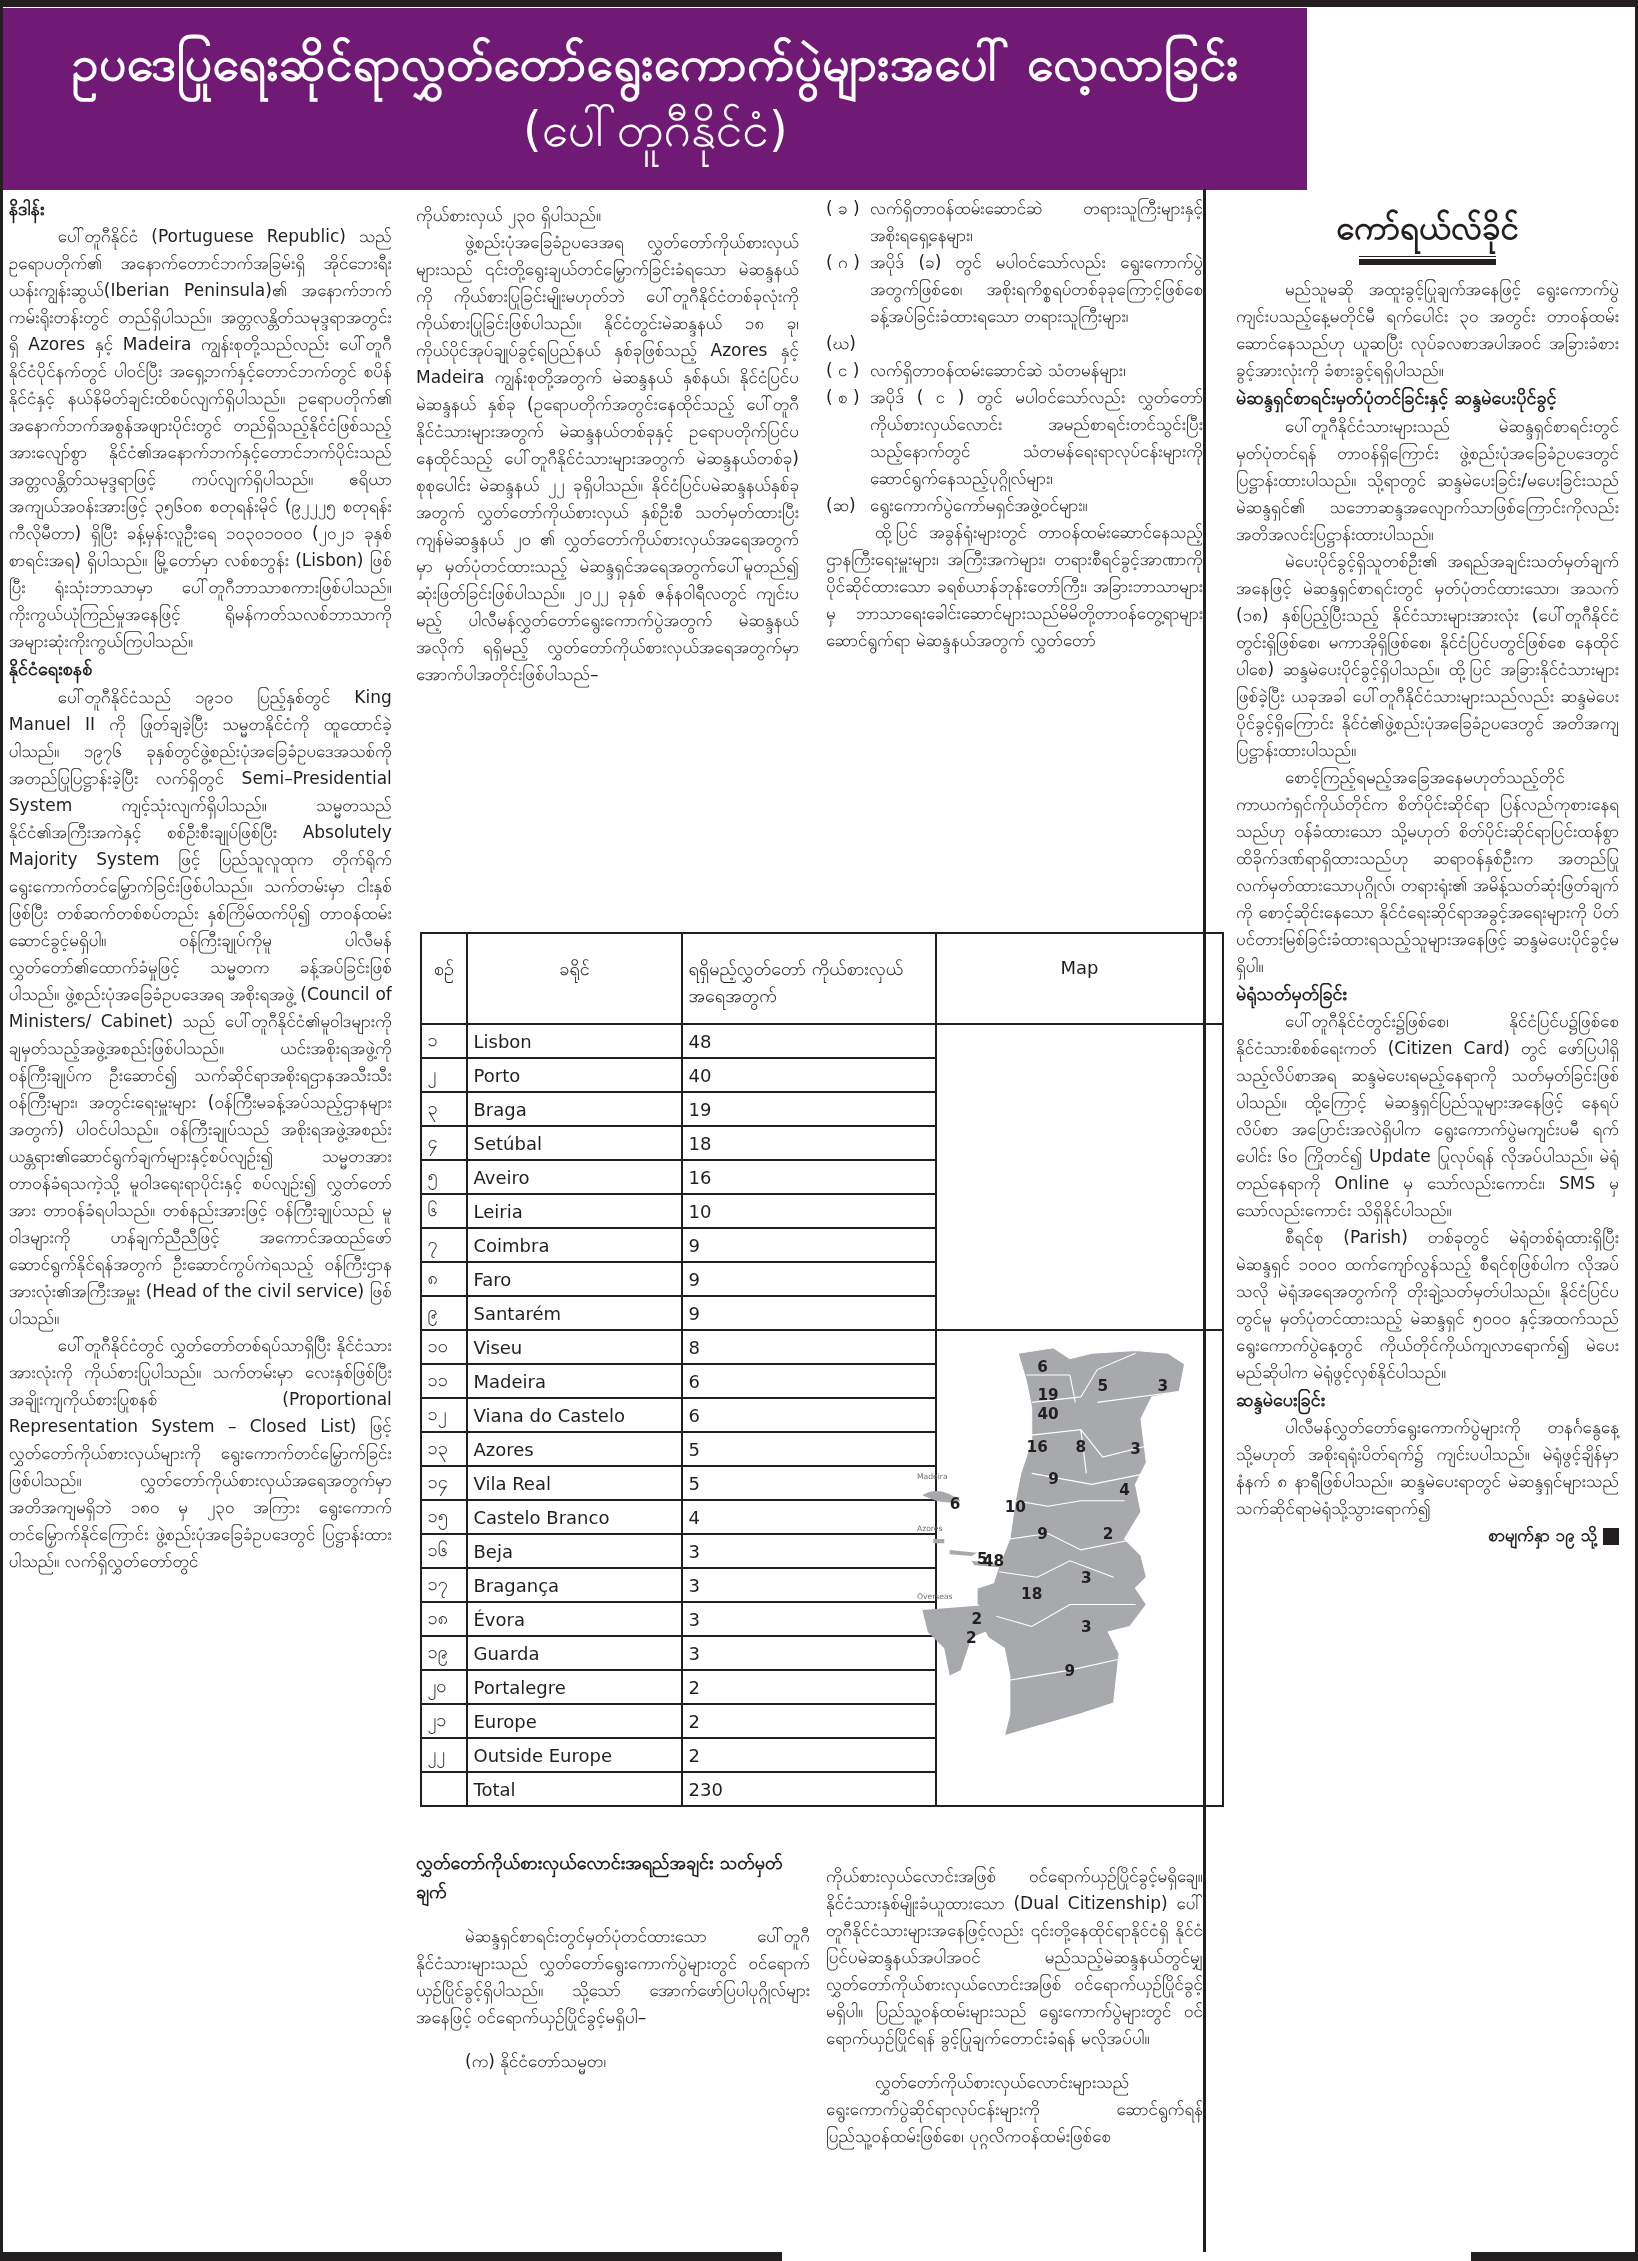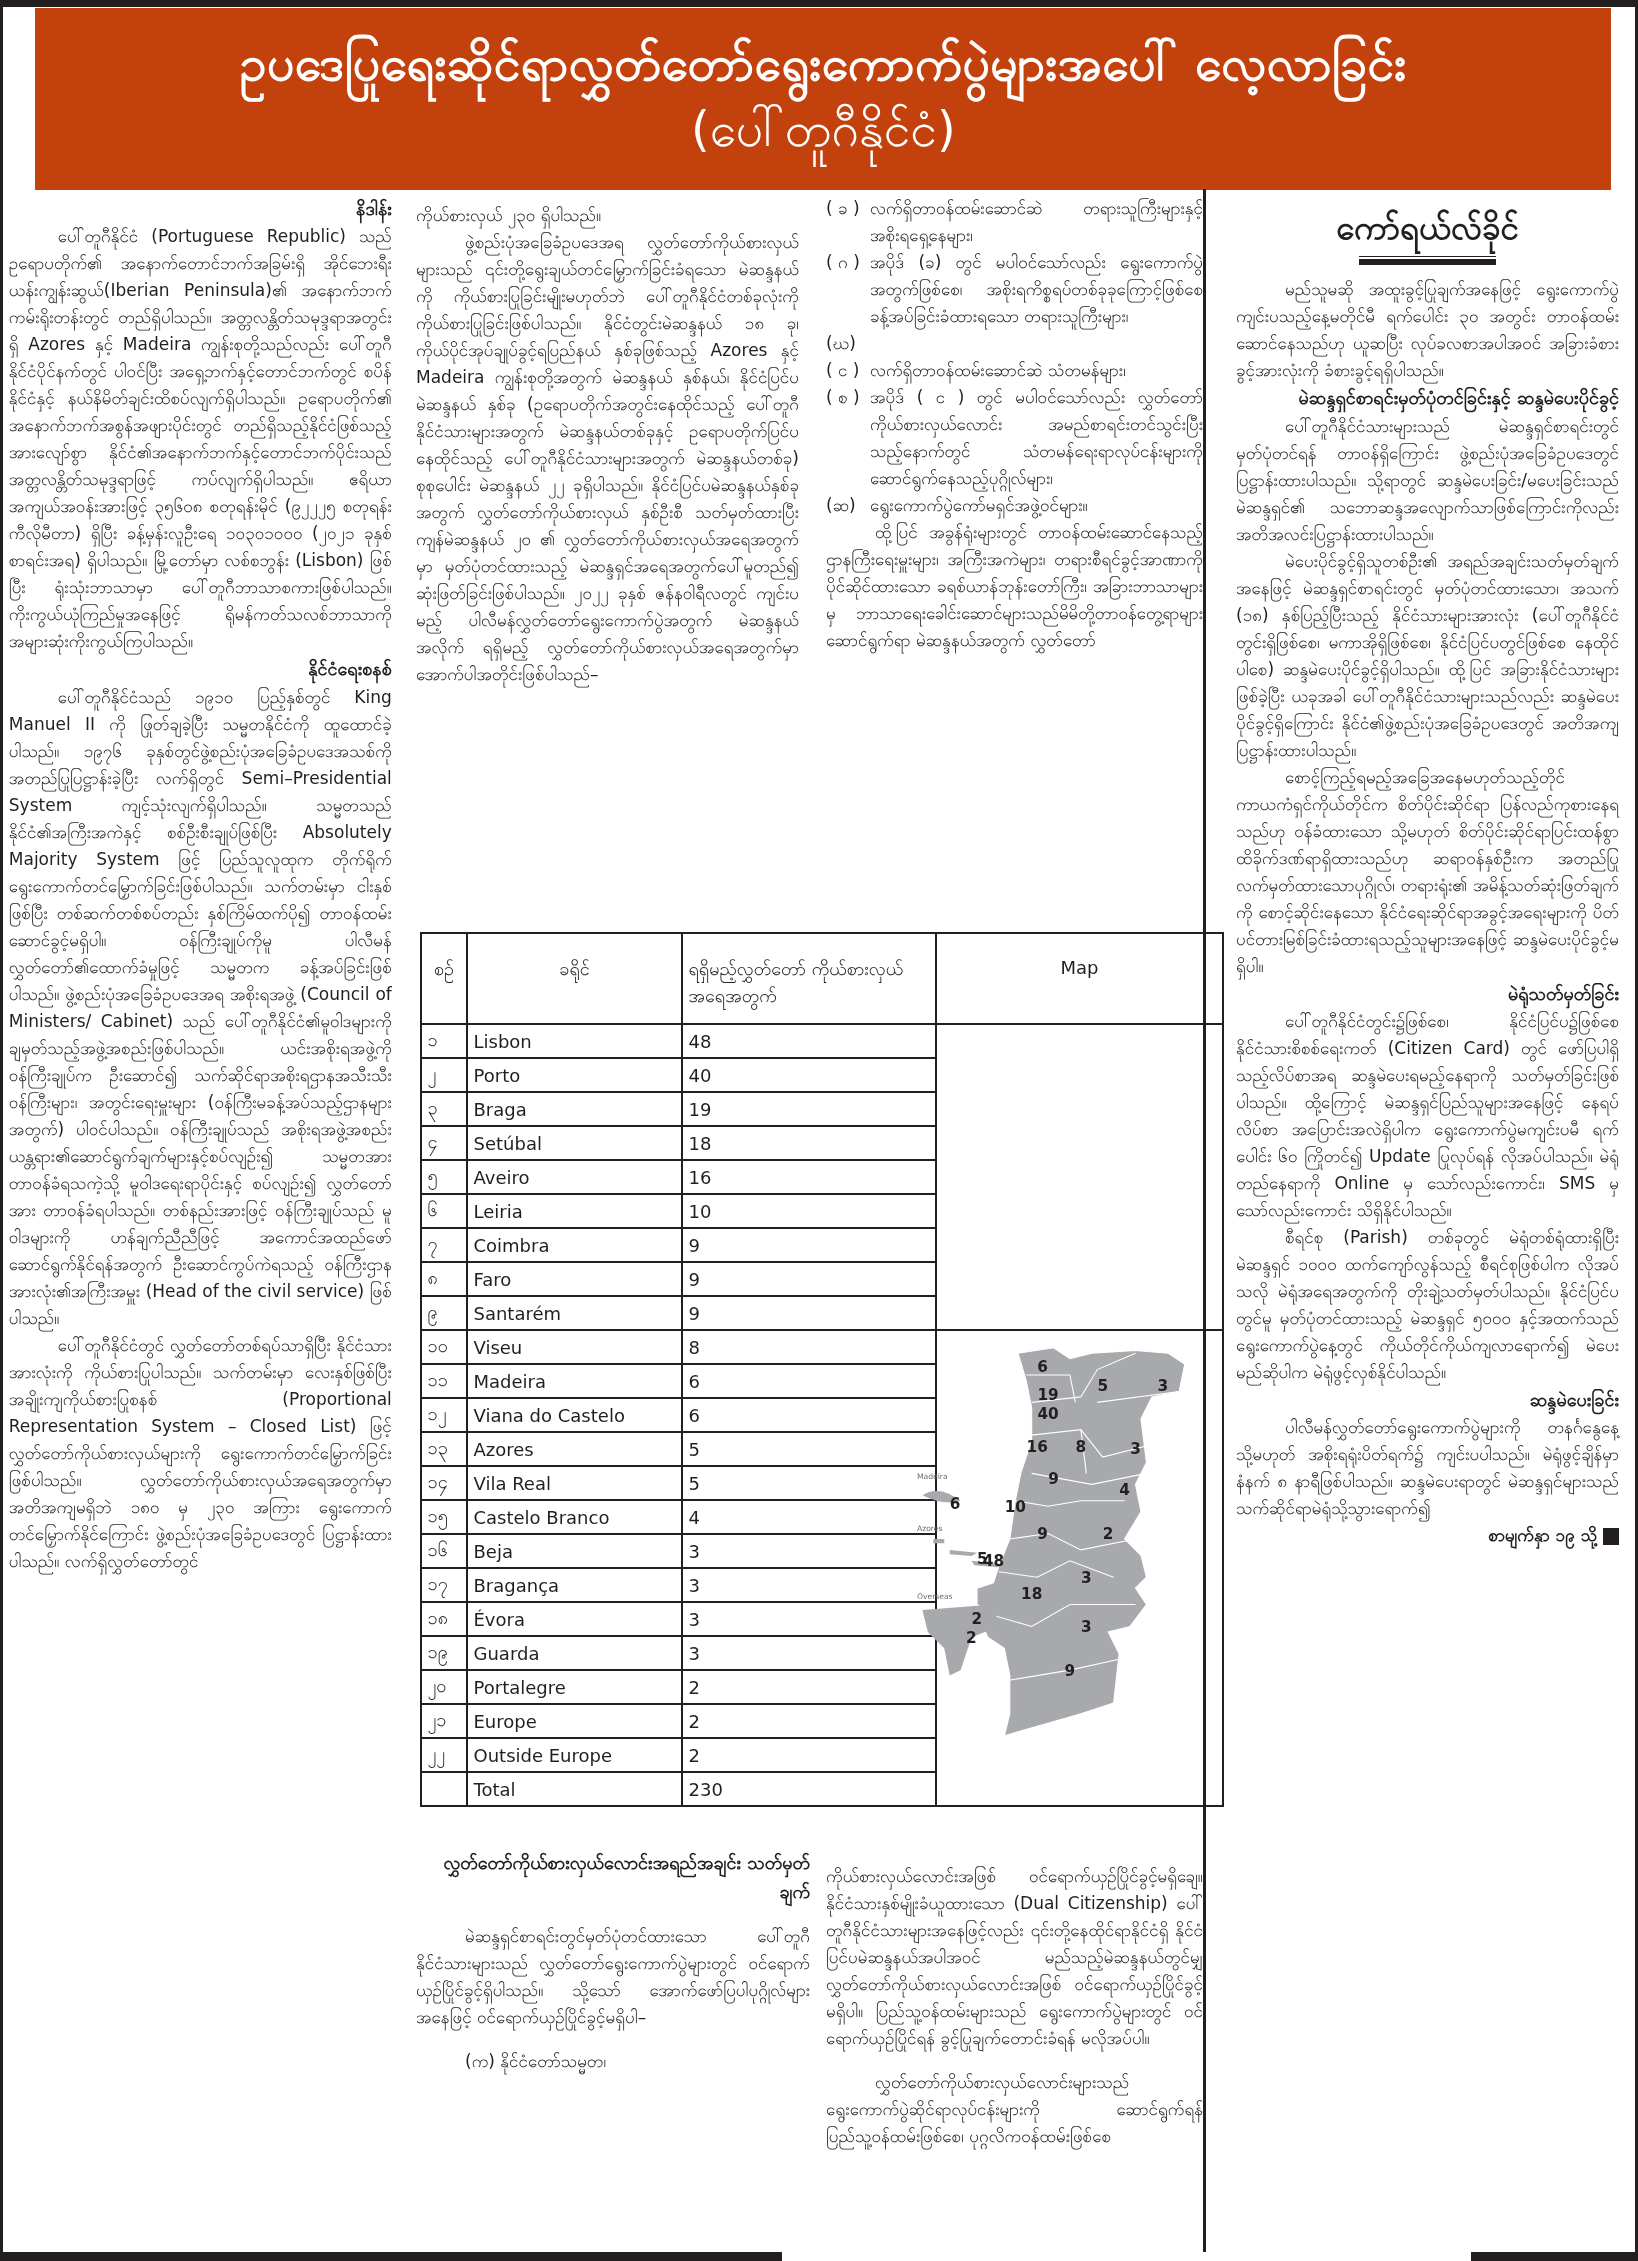--- a/index.html
+++ b/index.html
@@ -1,24 +1,24 @@
 <!DOCTYPE html>
 <html style="font-size:8.8px"><head>
 <meta charset="utf-8">
 <style>
   html,body{margin:0;padding:0;background:#fff;}
   body{width:1639px;height:2261px;position:relative;overflow:hidden;font-family:"DejaVu Sans",sans-serif;color:#231f20;}
   .frame{position:absolute;left:0;top:0;width:1632px;height:2255px;border:3.3px solid #231f20;border-top-width:7.7px;box-sizing:content-box;}
-  .banner{position:absolute;left:3.3px;top:7.7px;width:1576px;height:182px;background:#c2410c;color:#fff;text-align:center;margin-left:32px;}
+  .banner{position:absolute;left:3.3px;top:7.7px;width:1304px;height:182px;background:#701a75;color:#fff;text-align:center;}
   .banner .t1{font-size:48px;font-weight:bold;line-height:66px;padding-top:22px;letter-spacing:0.5px;}
   .banner .t2{font-size:48px;font-weight:normal;line-height:66px;}
   .col{position:absolute;font-size:17px;line-height:27px;text-align:justify;}
   .col p{margin:0;}
   .indent{text-indent:49px;}
-  .h{font-weight:bold;text-align:right;font-size:18px;line-height:28.4px;margin:3.3px 0 0 0;}
+  .h{font-weight:bold;text-align:left;font-size:18px;line-height:28.4px;margin:3.3px 0 0 0;}
   .c1{left:8.8px;top:195px;width:383px;}
   .c2{left:416px;top:195px;width:383px;margin-top:7px;}
   .c3{left:826px;top:195px;width:377px;}
   .c4{left:1236px;top:195px;width:383px;}
   .vline{position:absolute;width:3.3px;background:#231f20;}
   .list-item{display:flex;}
   .list-item .lbl{width:44px;flex:none;}
   .list-item .txt{flex:1;}
   .boxed-title{font-size:33px;font-weight:bold;text-align:center;line-height:44px;padding-top:11px;}
   .dbl{margin:5.5px auto 11px;width:137px;border-top:1.6px solid #231f20;border-bottom:6.6px solid #231f20;height:2.7px;}

